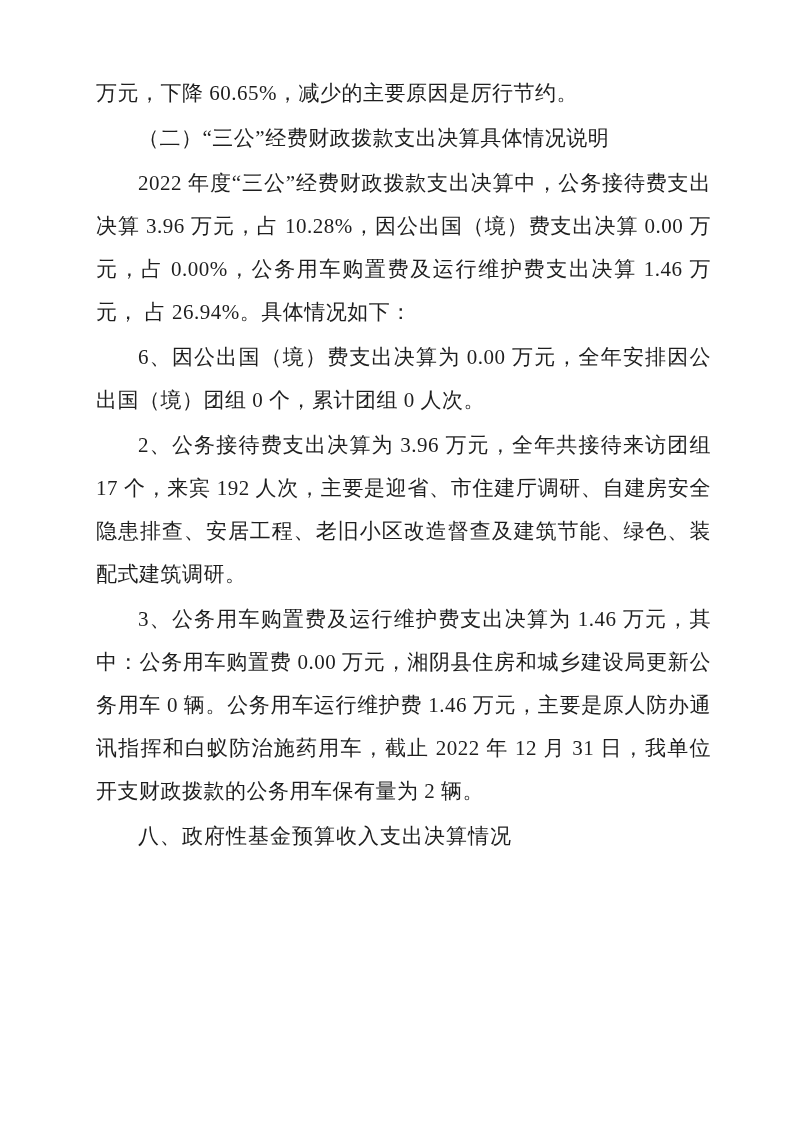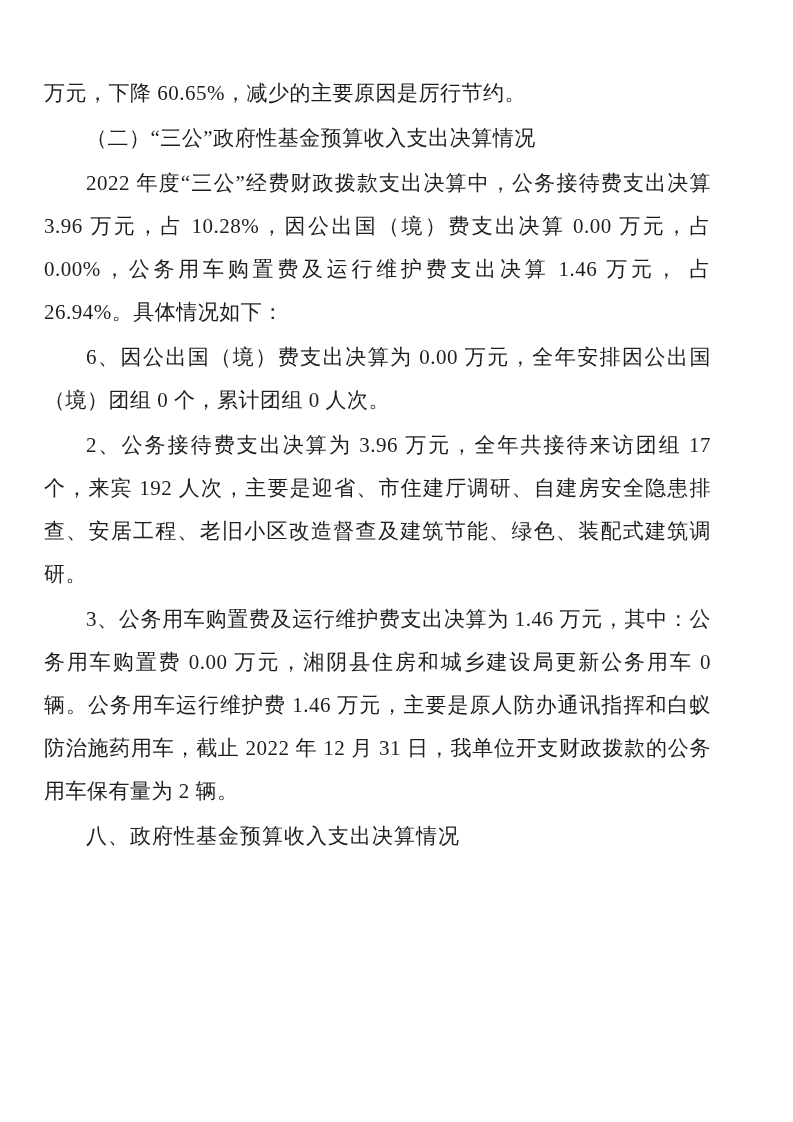--- a/index.html
+++ b/index.html
@@ -12,21 +12,21 @@
     height: 1122px;
     position: relative;
     overflow: hidden;
     font-family: "Liberation Serif", "DejaVu Serif", serif;
     color: #1e1e1e;
   }
   .page {
     box-sizing: border-box;
     width: 793px;
     height: 996px;
-    padding: 72px 82px 0 44px;
+    padding: 72px 82px 0 96px;
     background: #ffffff;
   }
   .body-text p {
     margin: 0 0 2px 0;
     font-size: 21px;
     line-height: 43px;
     text-align: justify;
     text-justify: inter-ideograph;
     letter-spacing: 0.5px;
   }
@@ -39,21 +39,21 @@
     margin-top: 2px;
     margin-bottom: 2px;
   }
 </style>
 </head>
 <body>
 
 <div class="page">
   <div class="body-text">
     <p>万元，下降 60.65%，减少的主要原因是厉行节约。</p>
-    <p class="indent">（二）“三公”政府性基金预算收入支出决算情况</p>
+    <p class="indent">（二）“三公”经费财政拨款支出决算具体情况说明</p>
     <p class="indent">2022 年度“三公”经费财政拨款支出决算中，公务接待费支出决算 3.96 万元，占 10.28%，因公出国（境）费支出决算 0.00 万元，占 0.00%，公务用车购置费及运行维护费支出决算 1.46 万元， 占 26.94%。具体情况如下：</p>
     <p class="indent">6、因公出国（境）费支出决算为 0.00 万元，全年安排因公出国（境）团组 0 个，累计团组 0 人次。</p>
     <p class="indent">2、公务接待费支出决算为 3.96 万元，全年共接待来访团组 17 个，来宾 192 人次，主要是迎省、市住建厅调研、自建房安全隐患排查、安居工程、老旧小区改造督查及建筑节能、绿色、装配式建筑调研。</p>
     <p class="indent">3、公务用车购置费及运行维护费支出决算为 1.46 万元，其中：公务用车购置费 0.00 万元，湘阴县住房和城乡建设局更新公务用车 0 辆。公务用车运行维护费 1.46 万元，主要是原人防办通讯指挥和白蚁防治施药用车，截止 2022 年 12 月 31 日，我单位开支财政拨款的公务用车保有量为 2 辆。</p>
     <p class="indent heading">八、政府性基金预算收入支出决算情况</p>
   </div>
 
 </div>
 
 </body></html>

